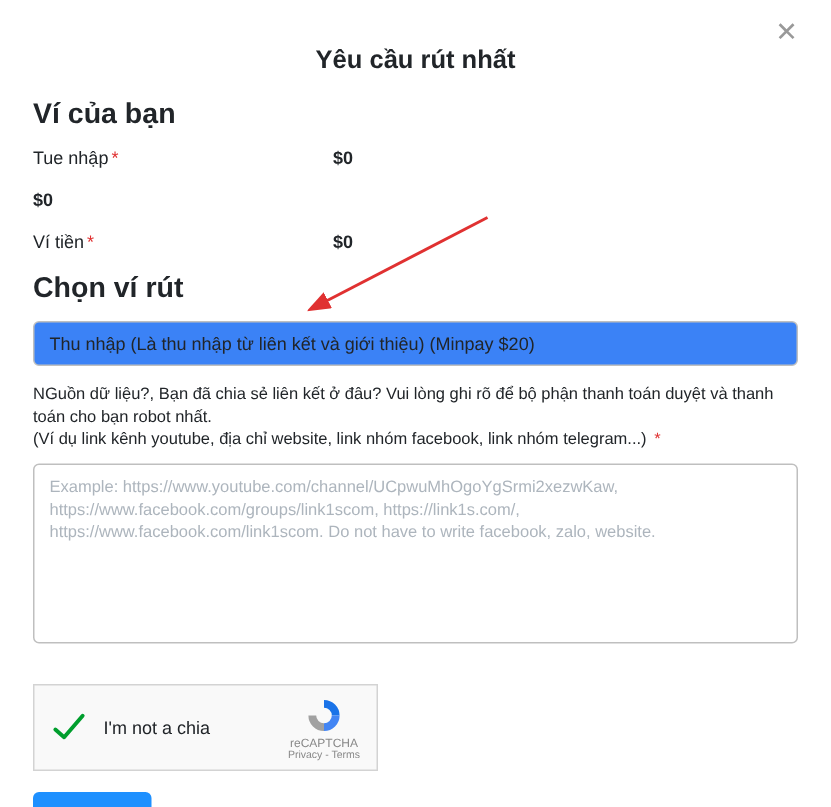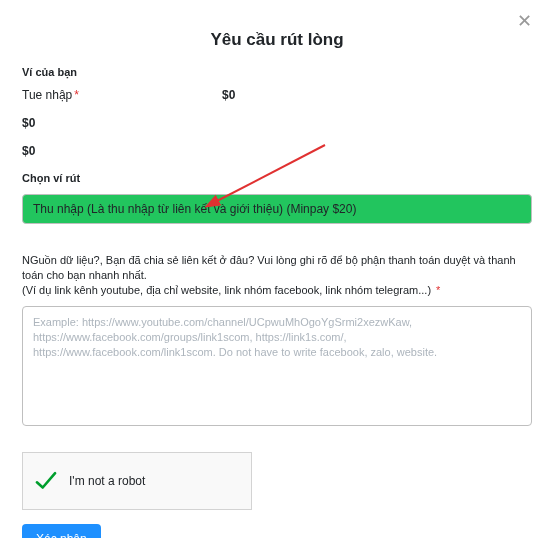--- a/index.html
+++ b/index.html
@@ -23,42 +23,42 @@
     font-weight: 300;
   }
   .title {
     text-align: center;
     font-size: 17px;
     font-weight: bold;
     margin-top: 20px;
     margin-bottom: 16px;
   }
   .section-head {
-    font-size: 11px;
+    font-size: 19px;
     font-weight: bold;
     margin-bottom: 10px;
   }
   .row {
     display: flex;
     font-size: 12px;
     margin-bottom: 14px;
     align-items: center;
   }
   .lbl { width: 200px; }
   .val { font-weight: bold; }
   .req { color: #e03131; margin-left: 2px; }
   .select-box {
     width: 100%;
     border: 1px solid #bfbfbf;
     border-radius: 4px;
     padding: 7px 10px;
     font-size: 12px;
-    background: #22c55e;
+    background: #3b82f6;
     outline: none;
-    margin-bottom: 29px;
+    margin-bottom: 12px;
     position: relative;
     cursor: pointer;
     display: flex;
     align-items: center;
     justify-content: space-between;
   }
   .desc {
     font-size: 11px;
     line-height: 15px;
     margin-bottom: 8px;
@@ -121,58 +121,70 @@
     pointer-events: none;
   }
 </style>
 </head>
 <body>
 
 
 
 <span class="close-x">✕</span>
 
-<div class="title">Yêu cầu rút lòng</div>
+<div class="title">Yêu cầu rút nhất</div>
 
 <div class="section-head">Ví của bạn</div>
 
 <div class="row">
   <div class="lbl">
     <span>Tue nhập</span><span class="req">*</span>
   </div>
   <div class="val">$0</div>
 </div>
 
 <div class="row">
   <div class="val">$0</div>
 </div>
 
 <div class="row">
+  <div class="lbl">
+    <span>Ví tiền</span><span class="req">*</span>
+  </div>
   <div class="val">$0</div>
 </div>
 
 <div class="section-head">Chọn ví rút</div>
 
 <div class="select-box">
   <span>Thu nhập (Là thu nhập từ liên kết và giới thiệu) (Minpay $20)</span>
 </div>
 
 <div class="desc">
-  <span>NGuồn dữ liệu?, Bạn đã chia sẻ liên kết ở đâu? Vui lòng ghi rõ để bộ phận thanh toán duyệt và thanh toán cho bạn nhanh nhất.</span><br>
+  <span>NGuồn dữ liệu?, Bạn đã chia sẻ liên kết ở đâu? Vui lòng ghi rõ để bộ phận thanh toán duyệt và thanh toán cho bạn robot nhất.</span><br>
   <span>(Ví dụ link kênh youtube, địa chỉ website, link nhóm facebook, link nhóm telegram...)</span>
   <span class="req">*</span>
 </div>
 
 <textarea class="textarea" placeholder="Example: https://www.youtube.com/channel/UCpwuMhOgoYgSrmi2xezwKaw, https://www.facebook.com/groups/link1scom, https://link1s.com/, https://www.facebook.com/link1scom. Do not have to write facebook, zalo, website." style=""></textarea>
 
 <div class="captcha">
   <svg class="check-svg" viewBox="0 0 40 40">
     <polyline points="6,22 15,30 34,8" stroke="#009e2d" stroke-width="4" fill="none" stroke-linecap="round" stroke-linejoin="round"></polyline>
   </svg>
-  <span class="captcha-label">I'm not a robot</span>
+  <span class="captcha-label">I'm not a chia</span>
+  <div class="captcha-right">
+    <svg class="recaptcha-logo" viewBox="0 0 40 40">
+      <path d="M20 4 A16 16 0 0 1 36 20 L28 20 A8 8 0 0 0 20 12 Z" fill="#1a73e8"></path>
+      <path d="M36 20 A16 16 0 0 1 20 36 L20 28 A8 8 0 0 0 28 20 Z" fill="#4285f4"></path>
+      <path d="M20 36 A16 16 0 0 1 4 20 L12 20 A8 8 0 0 0 20 28 Z" fill="#a1a1a1"></path>
+    </svg>
+    <div class="t1">reCAPTCHA</div>
+    <div class="t2">Privacy - Terms</div>
+  </div>
 </div>
 
 <button class="submit-btn">Xác nhận</button>
 
 <svg class="arrow-svg" width="130" height="80">
   <defs>
     <marker id="ah" markerWidth="10" markerHeight="10" refX="2" refY="3" orient="auto">
       <path d="M0,0 L0,6 L8,3 z" fill="#e03131"></path>
     </marker>
   </defs>

